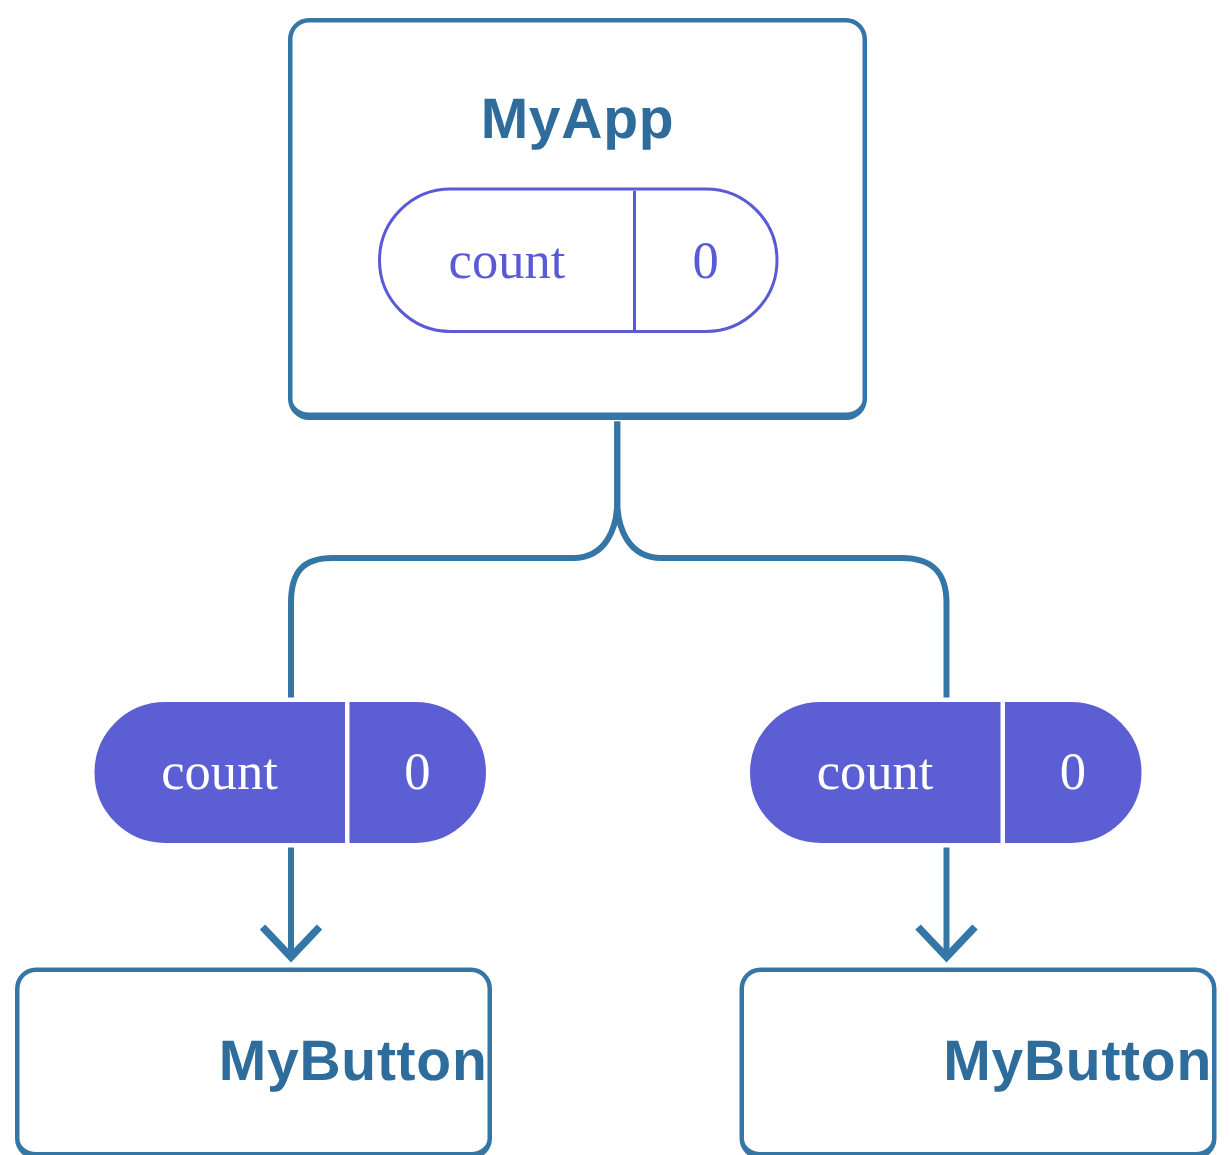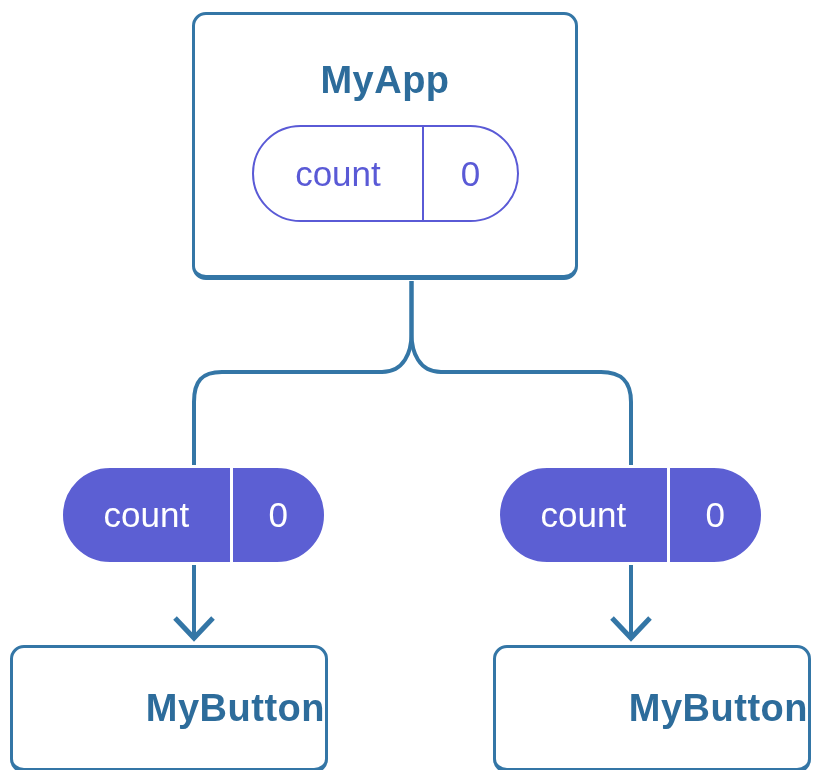--- a/index.html
+++ b/index.html
@@ -65,20 +65,21 @@
     color: var(--c-node_text, #2D6C9B);
     letter-spacing: 0.5px;
   }
 
   
   .pill {
     display: flex;
     align-items: stretch;
     border-radius: 60px;
     overflow: hidden;
+    font-family: Liberation Serif, serif;
   }
   .pill .pill-name, .pill .pill-value {
     display: flex;
     align-items: center;
     justify-content: center;
     font-size: 35px;
   }
   .pill .pill-name  { width: 65%; }
   .pill .pill-value { width: 35%; }
 

